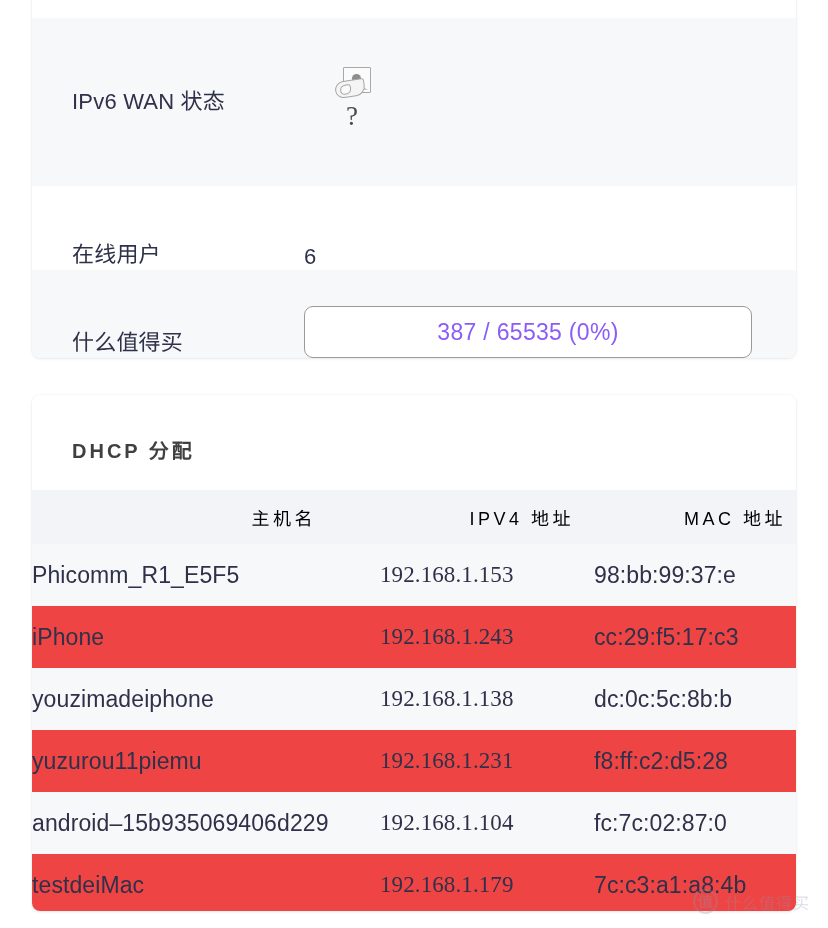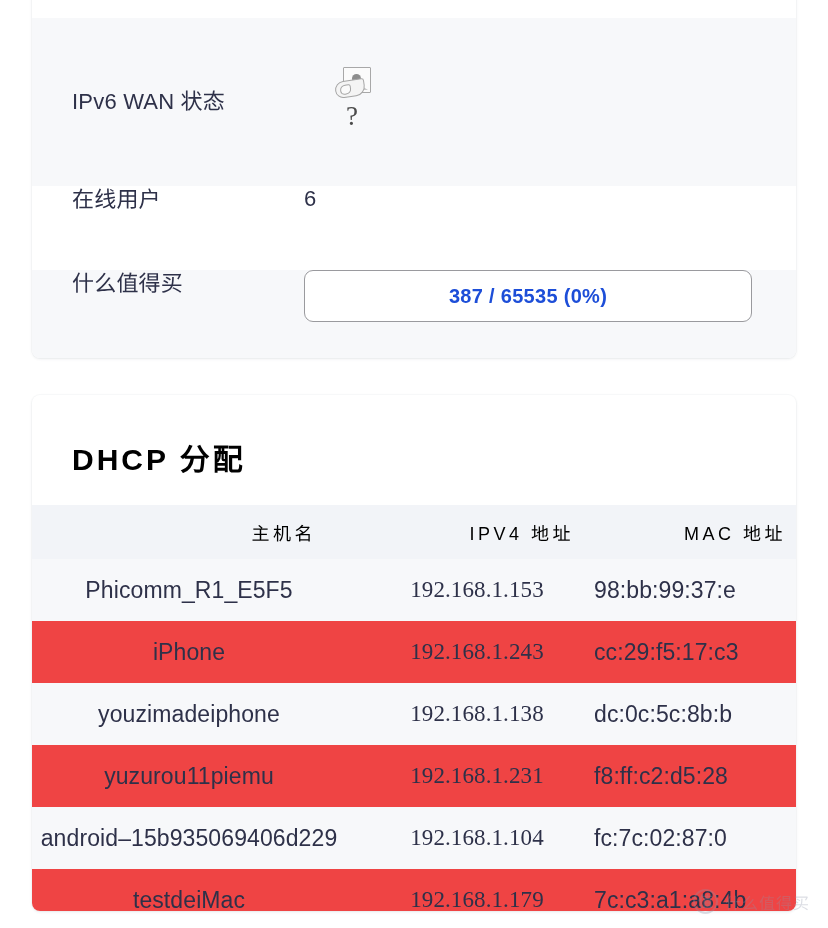--- a/index.html
+++ b/index.html
@@ -40,21 +40,21 @@
 
   
   #status-card {
     top: -34px;
     height: 392px;
   }
 
   .status-row {
     position: relative;
     display: flex;
-    align-items: flex-start;
+    align-items: flex-end;
     width: 100%;
     padding-left: 40px;
     padding-right: 26px;
   }
 
   .status-row.shaded {
     background: #f7f8fa;
   }
 
   .row-label {
@@ -191,37 +191,36 @@
   .progress-fill {
     position: absolute;
     left: 0;
     top: 0;
     bottom: 0;
     width: 0%;
     background: #dfe3ea;
   }
   .progress-text {
     position: relative;
-    font-size: 20px;
-    color: #1d4ed8;
+    font-size: 23px;
+    color: #8b5cf6;
     letter-spacing: 0.3px;
     font-family: "Liberation Sans", "DejaVu Sans", sans-serif;
-    font-weight: bold;
   }
 
   
   #dhcp-card {
     top: 395px;
     height: 516px;
   }
 
   #dhcp-title {
-    font-size: 30px;
+    font-size: 20px;
     font-weight: bold;
-    color: #000000;
+    color: #404040;
     letter-spacing: 3px;
     padding: 40px 0 26px 40px;
   }
 
   .dhcp-table {
     width: 100%;
     border-collapse: collapse;
     table-layout: fixed;
   }
 
@@ -240,21 +239,21 @@
     height: 52px;
     white-space: nowrap;
   }
   .dhcp-table thead th.h-host { padding-right: 64px; }
   .dhcp-table thead th.h-ip   { padding-right: 10px; }
   .dhcp-table thead th.h-mac  { padding-right: 10px; }
 
   .dhcp-table tbody td {
     font-size: 23px;
     color: #2e3149;
-    text-align: center;
+    text-align: left;
     height: 62px;
     padding: 0;
     white-space: nowrap;
     overflow: visible;
     letter-spacing: 0.1px;
   }
   .dhcp-table tbody td.t-host { padding-right: 34px; }
   .dhcp-table tbody td.t-ip   { padding-right: 10px; font-family: Liberation Serif, serif; }
   .dhcp-table tbody td.t-mac  { padding-right: 10px; text-align: left; padding-left: 10px; }
 

